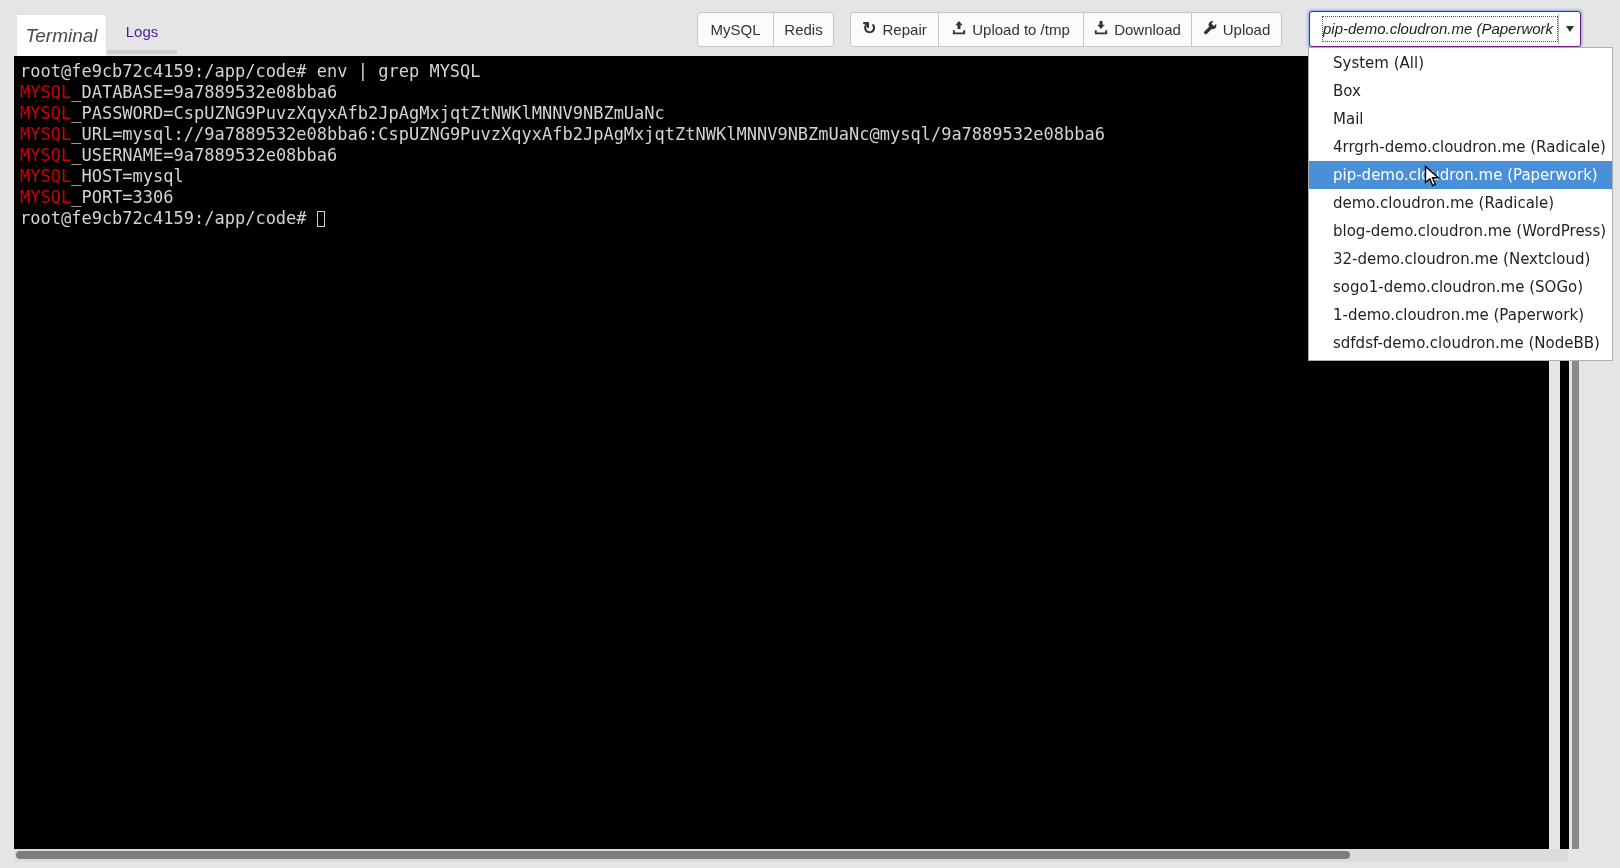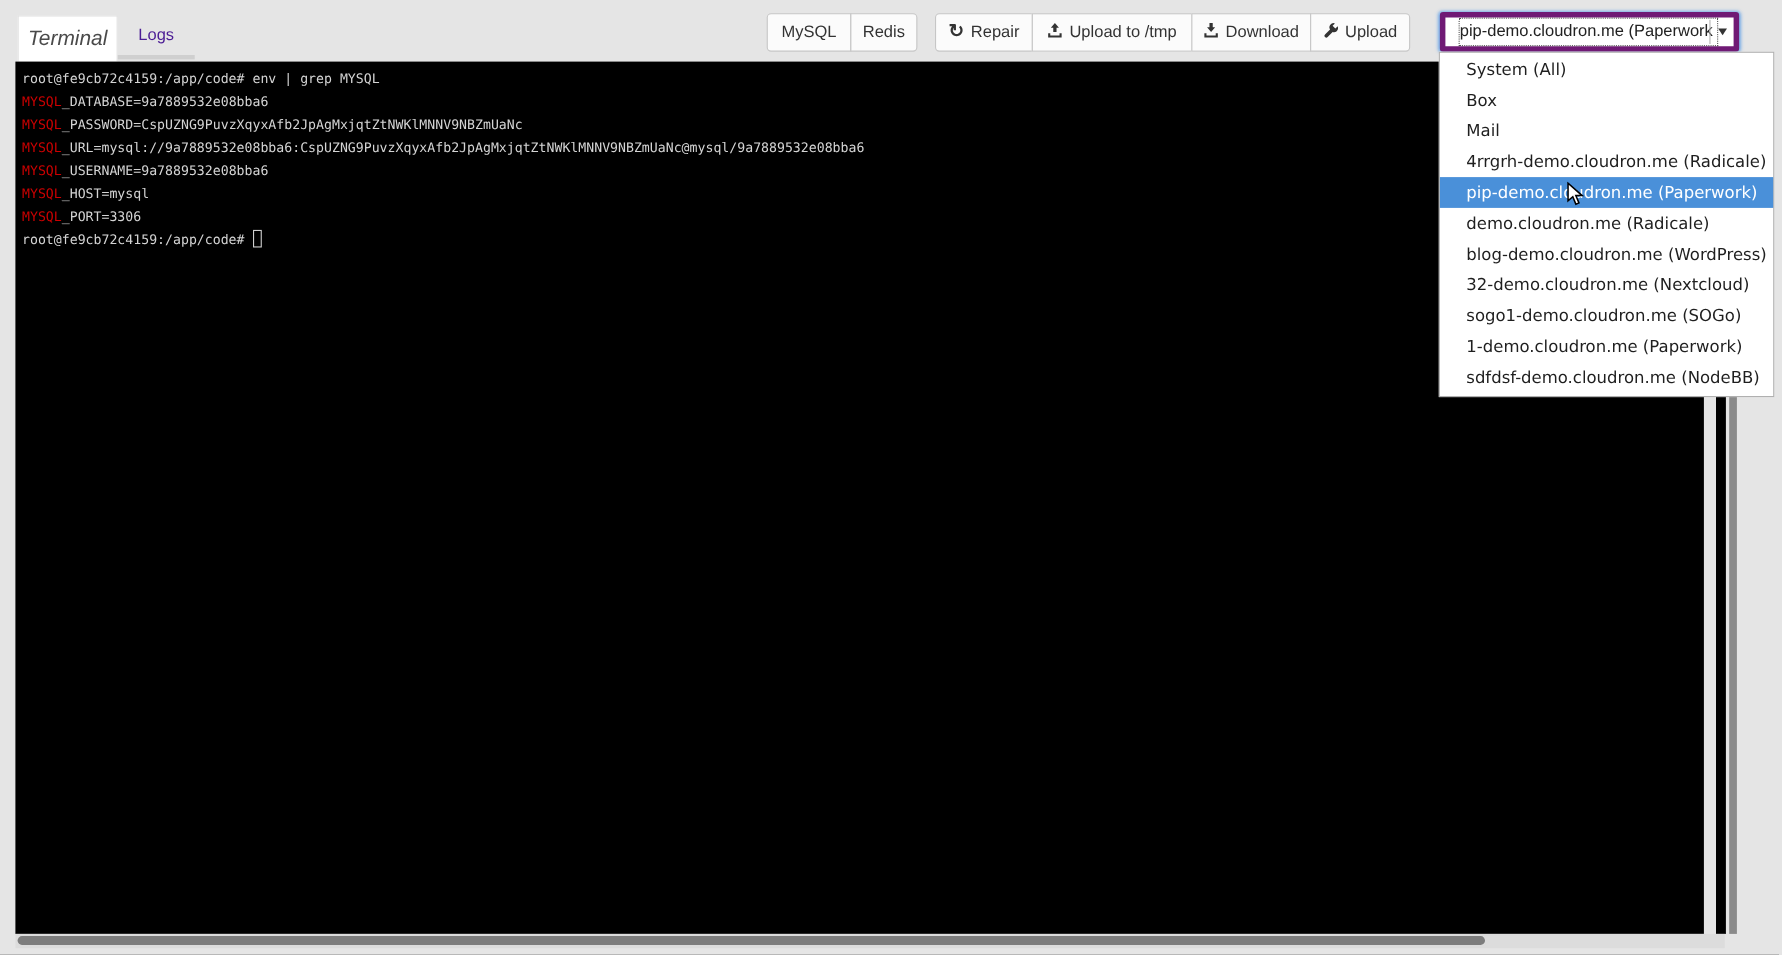--- a/index.html
+++ b/index.html
@@ -42,23 +42,23 @@
   .btn:last-child  { border-radius:0 4px 4px 0; }
   .btn svg { flex:0 0 auto; }
   .w-mysql{width:77px;} .w-redis{width:61px;}
   .w-restart{width:89px;} .w-upload{width:146px;}
   .w-download{width:109px;} .w-repair{width:91px;}
   .refresh-glyph { font-size:17px; font-weight:bold; line-height:1; margin-top:-2px; }
 
   
   .app-select {
     position:absolute; left:1309px; top:11px; width:272px; height:36px;
-    background:#ffffff; border:5px solid #701a75; border-radius:3px;
+    background:#ffffff; border:1px solid #701a75; border-radius:3px;
     box-shadow:0 0 3px 1px rgba(77,151,231,0.75);
-    display:flex; align-items:center; cursor:pointer;
+    display:flex; align-items:center; cursor:pointer;font-style:italic;
   }
   .app-select .sel-text {
     margin-left:13px; width:234px; height:24px; line-height:24px;
     font-size:15px; color:#222; white-space:nowrap; overflow:hidden;
     outline:1px dotted #555; outline-offset:0px;
   }
   .sel-arrow-area {
     position:absolute; right:0; top:2px; bottom:2px; width:22px;
     border-left:1px solid #b4b4b4; display:flex;
     align-items:center; justify-content:center;
@@ -81,21 +81,21 @@
   .dd-option.selected { background:#4a90d9; color:#ffffff; }
 
   
   .terminal {
     position:absolute; left:14px; top:56px; width:1535px; height:793px;
     background:#000000; overflow:hidden;
   }
   .term-pre {
     position:absolute; left:6px; top:5px;
     font-family:"DejaVu Sans Mono", monospace;
-    font-size:12px; line-height:21px; color:#d4d4d4;
+    font-size:17px; line-height:21px; color:#d4d4d4;
     white-space:pre;
   }
   .seg-red { color:#cd0000; }
   .block-cursor {
     display:inline-block; width:8px; height:16px;
     border:1px solid #cfcfcf; vertical-align:-3px;
   }
   .term-black-strip {
     position:absolute; left:1560px; top:56px; width:9px; height:793px;
     background:#000000;

